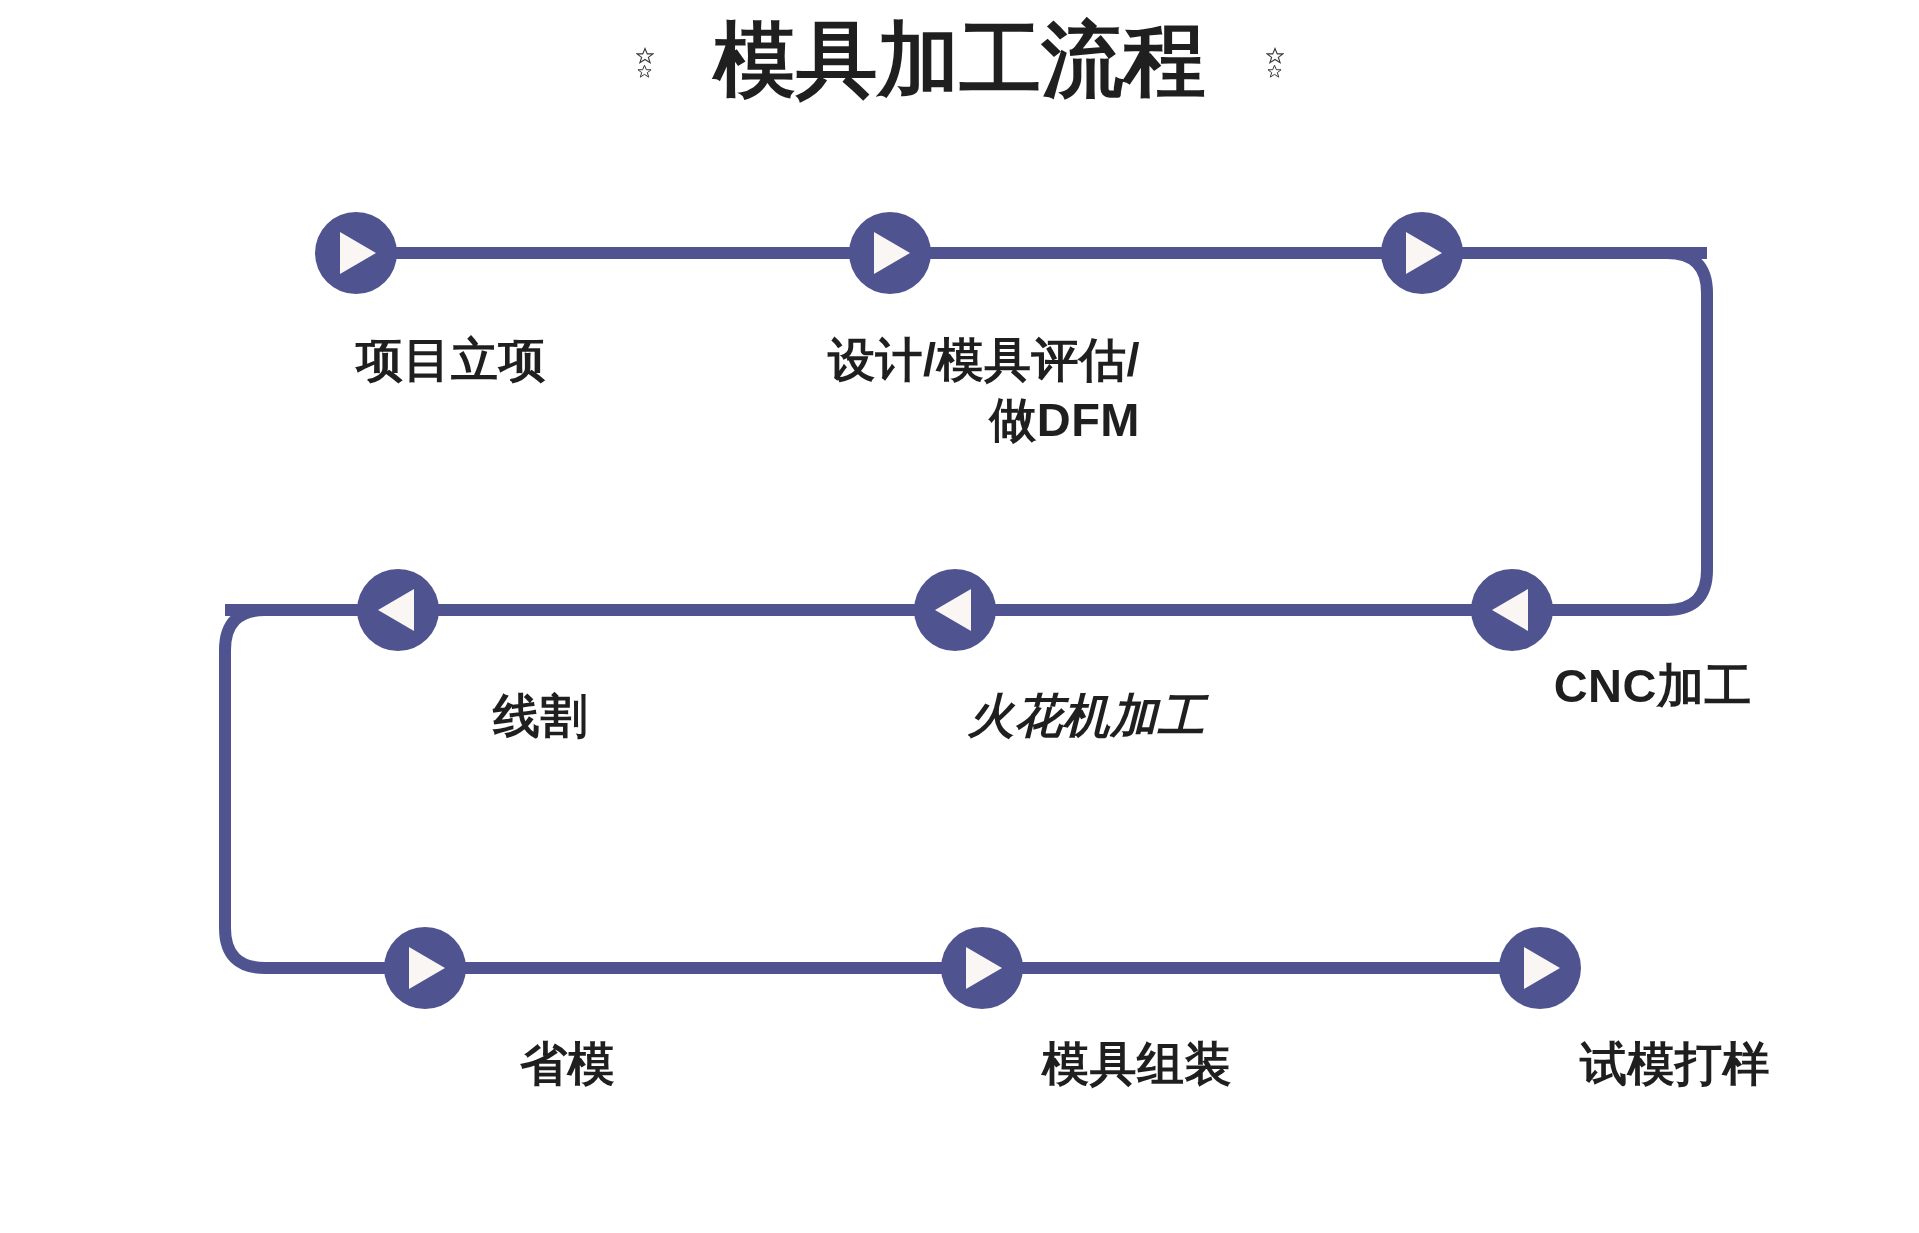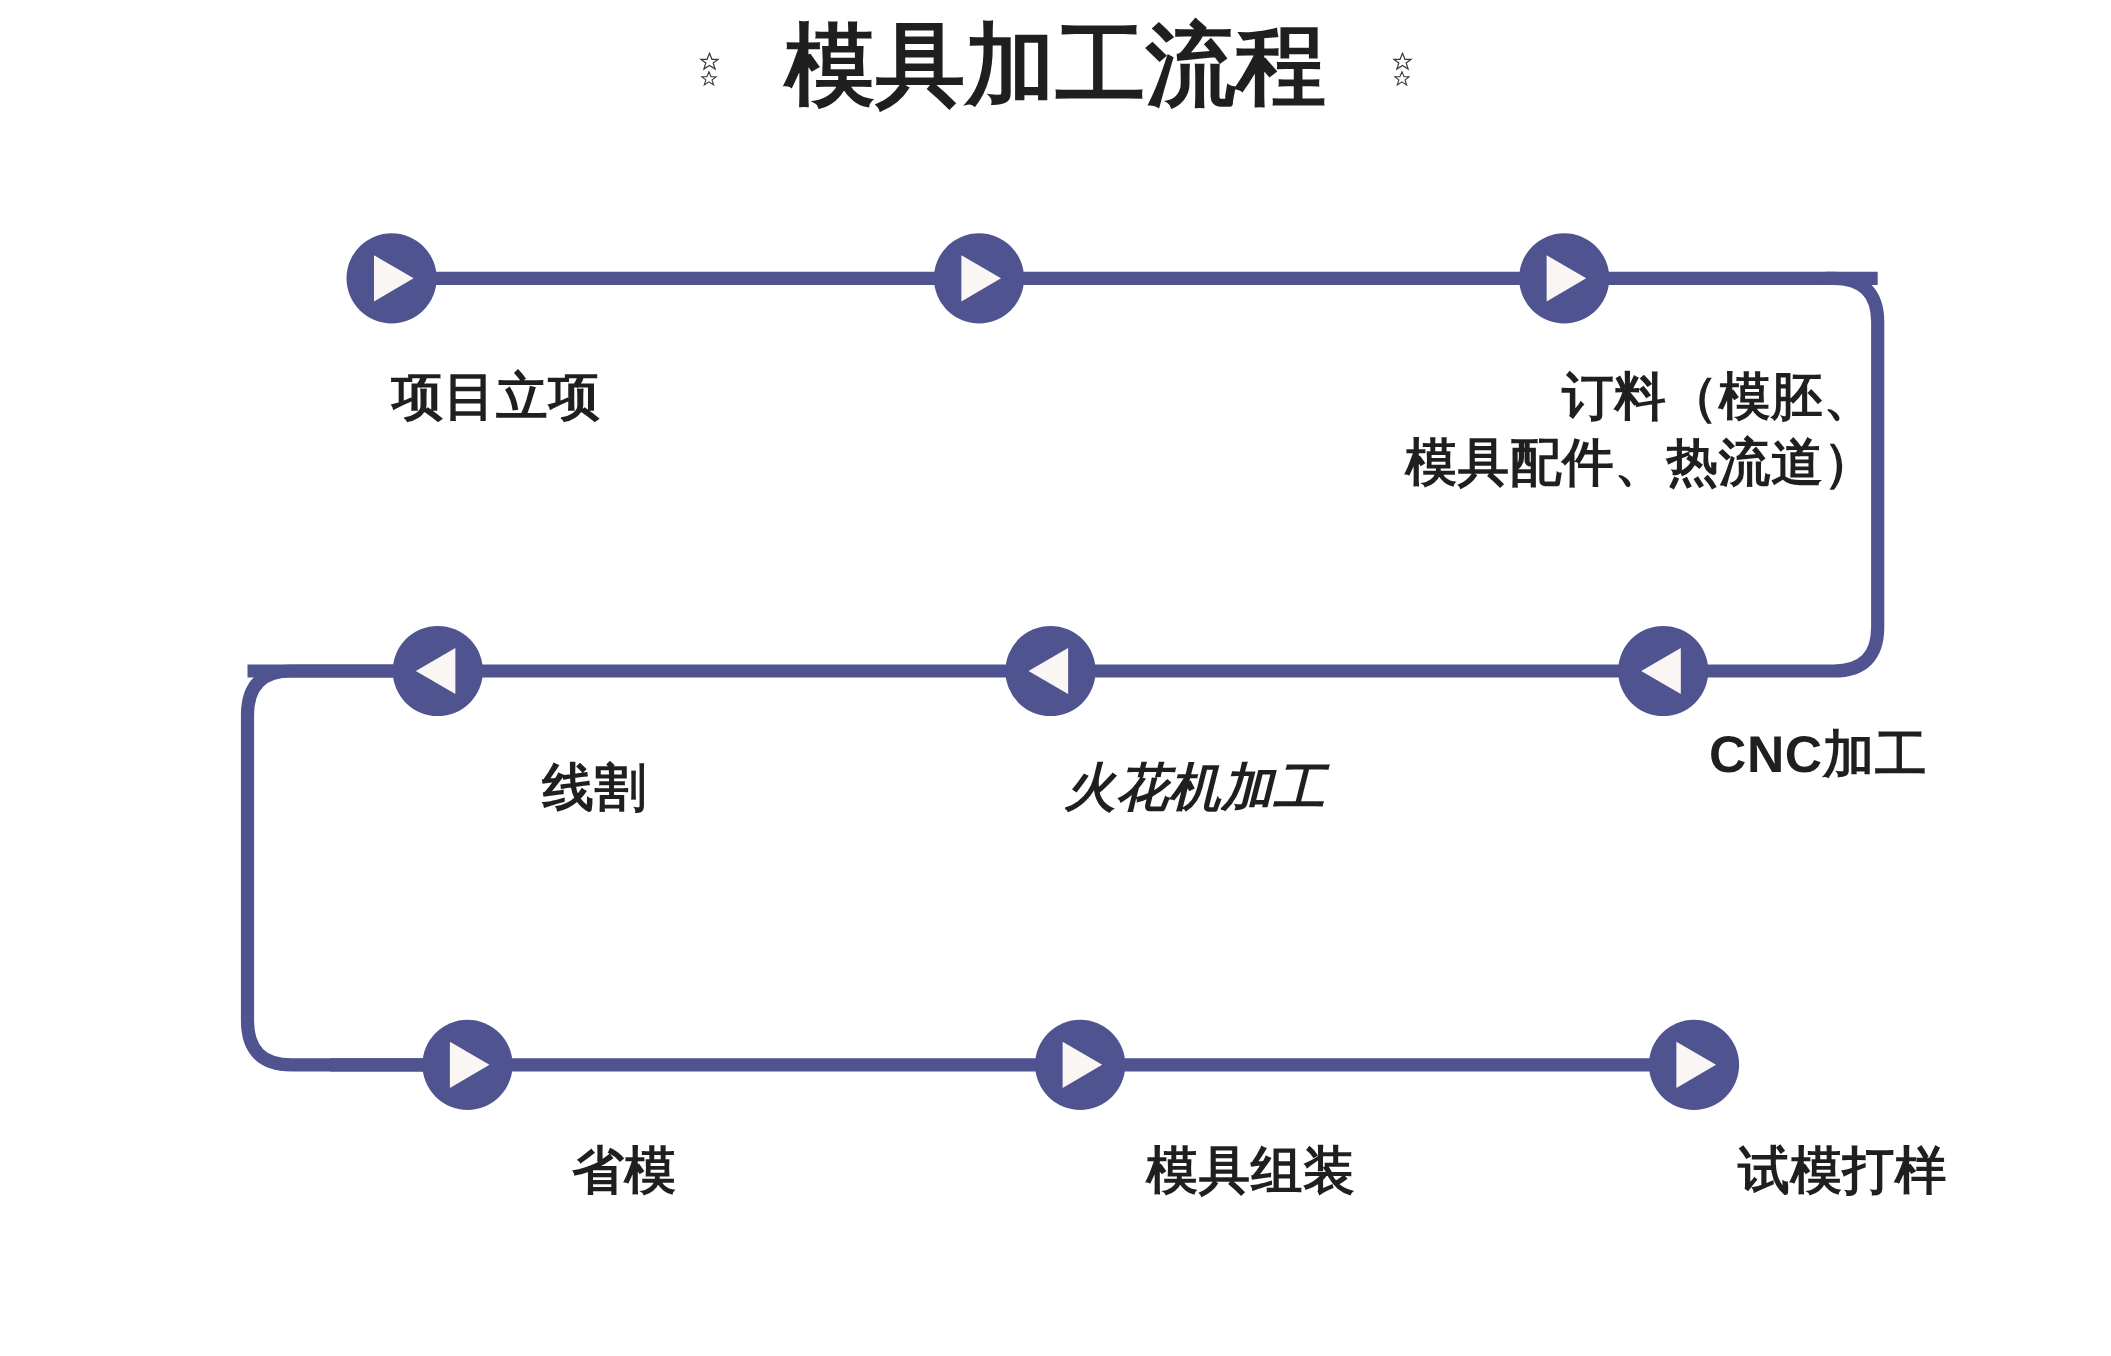--- a/index.html
+++ b/index.html
@@ -138,22 +138,22 @@
       <polygon points="6,2 42,23 6,44" fill="#faf6f4"></polygon>
     </svg>
   </div>
   <div class="node" style="left:1381px; top:212px;">
     <svg class="tri" width="44" height="46" viewBox="0 0 44 46">
       <polygon points="6,2 42,23 6,44" fill="#faf6f4"></polygon>
     </svg>
   </div>
 
   <div class="node-label" style="left:166px; top:330px; width:380px;">项目立项</div>
-  <div class="node-label" style="left:1115px; top:330px; width:590px;">订料（模胚、
-模具配件、热流道）</div>
+  <div class="node-label" style="left:640px; top:330px; width:500px;">设计/模具评估/
+做DFM</div>
 
   <div class="node" style="left:357px; top:569px;">
     <svg class="tri" width="44" height="46" viewBox="0 0 44 46">
       <polygon points="38,2 2,23 38,44" fill="#faf6f4"></polygon>
     </svg>
   </div>
   <div class="node" style="left:914px; top:569px;">
     <svg class="tri" width="44" height="46" viewBox="0 0 44 46">
       <polygon points="38,2 2,23 38,44" fill="#faf6f4"></polygon>
     </svg>

